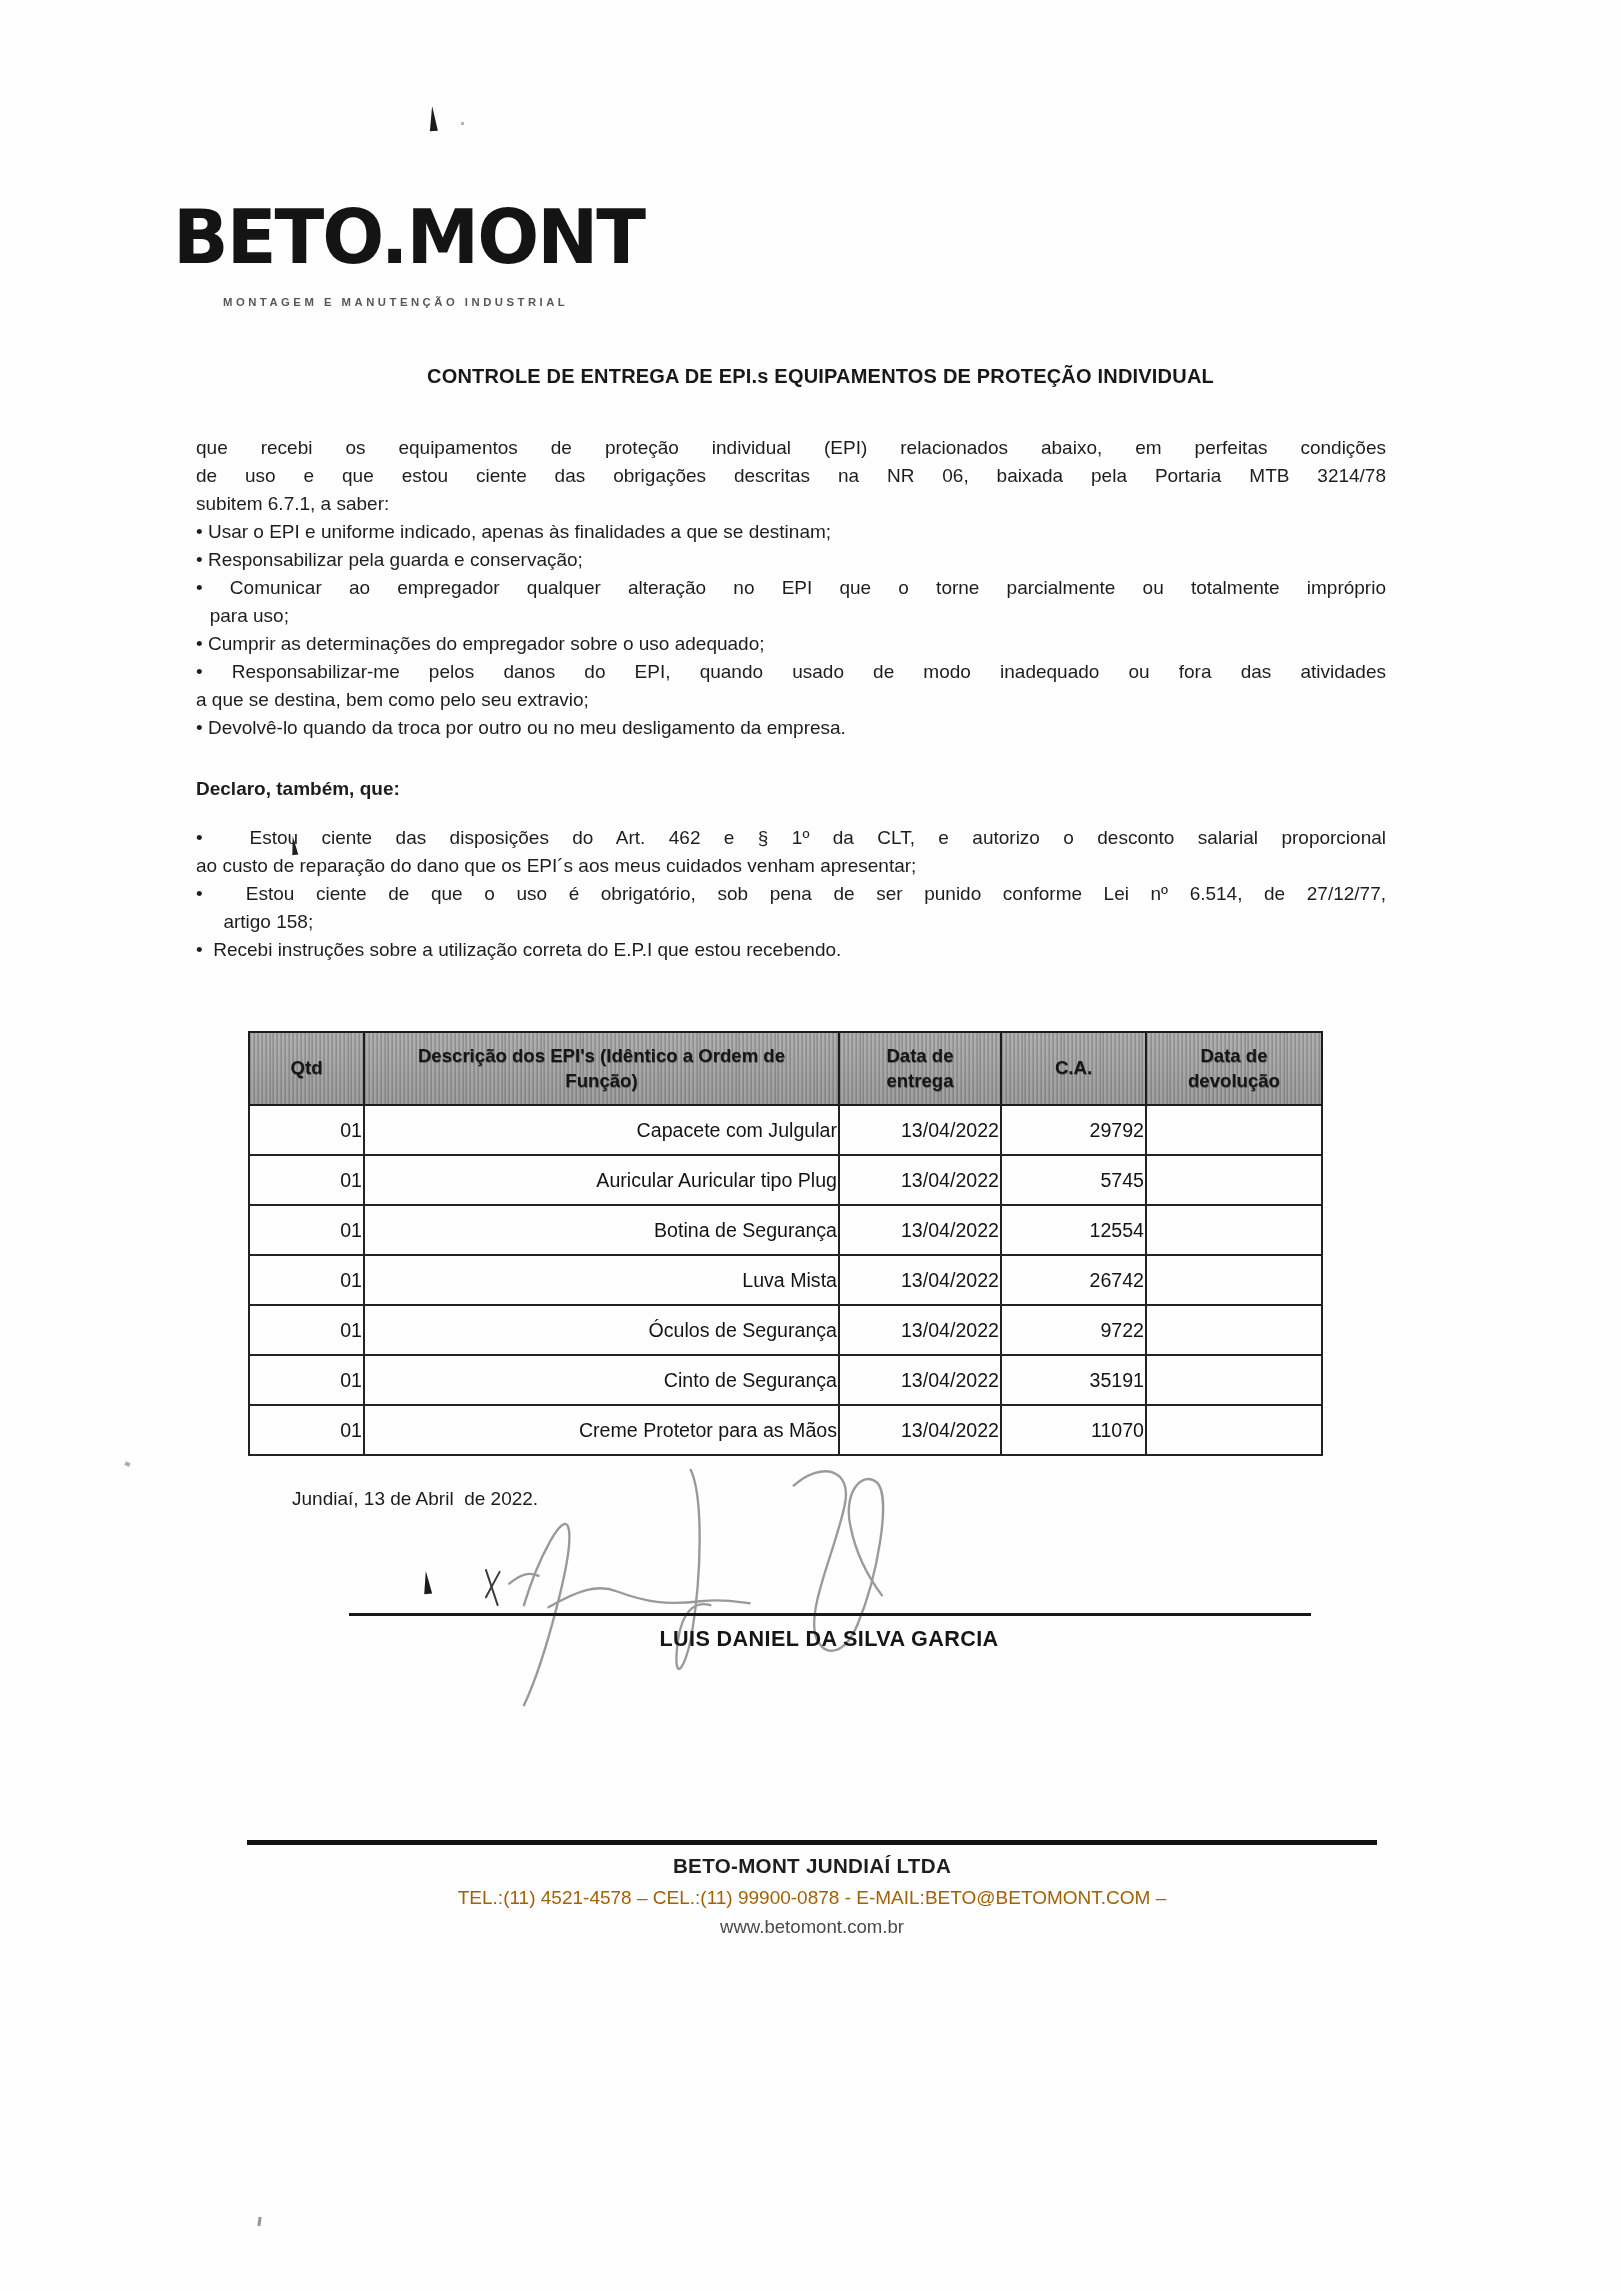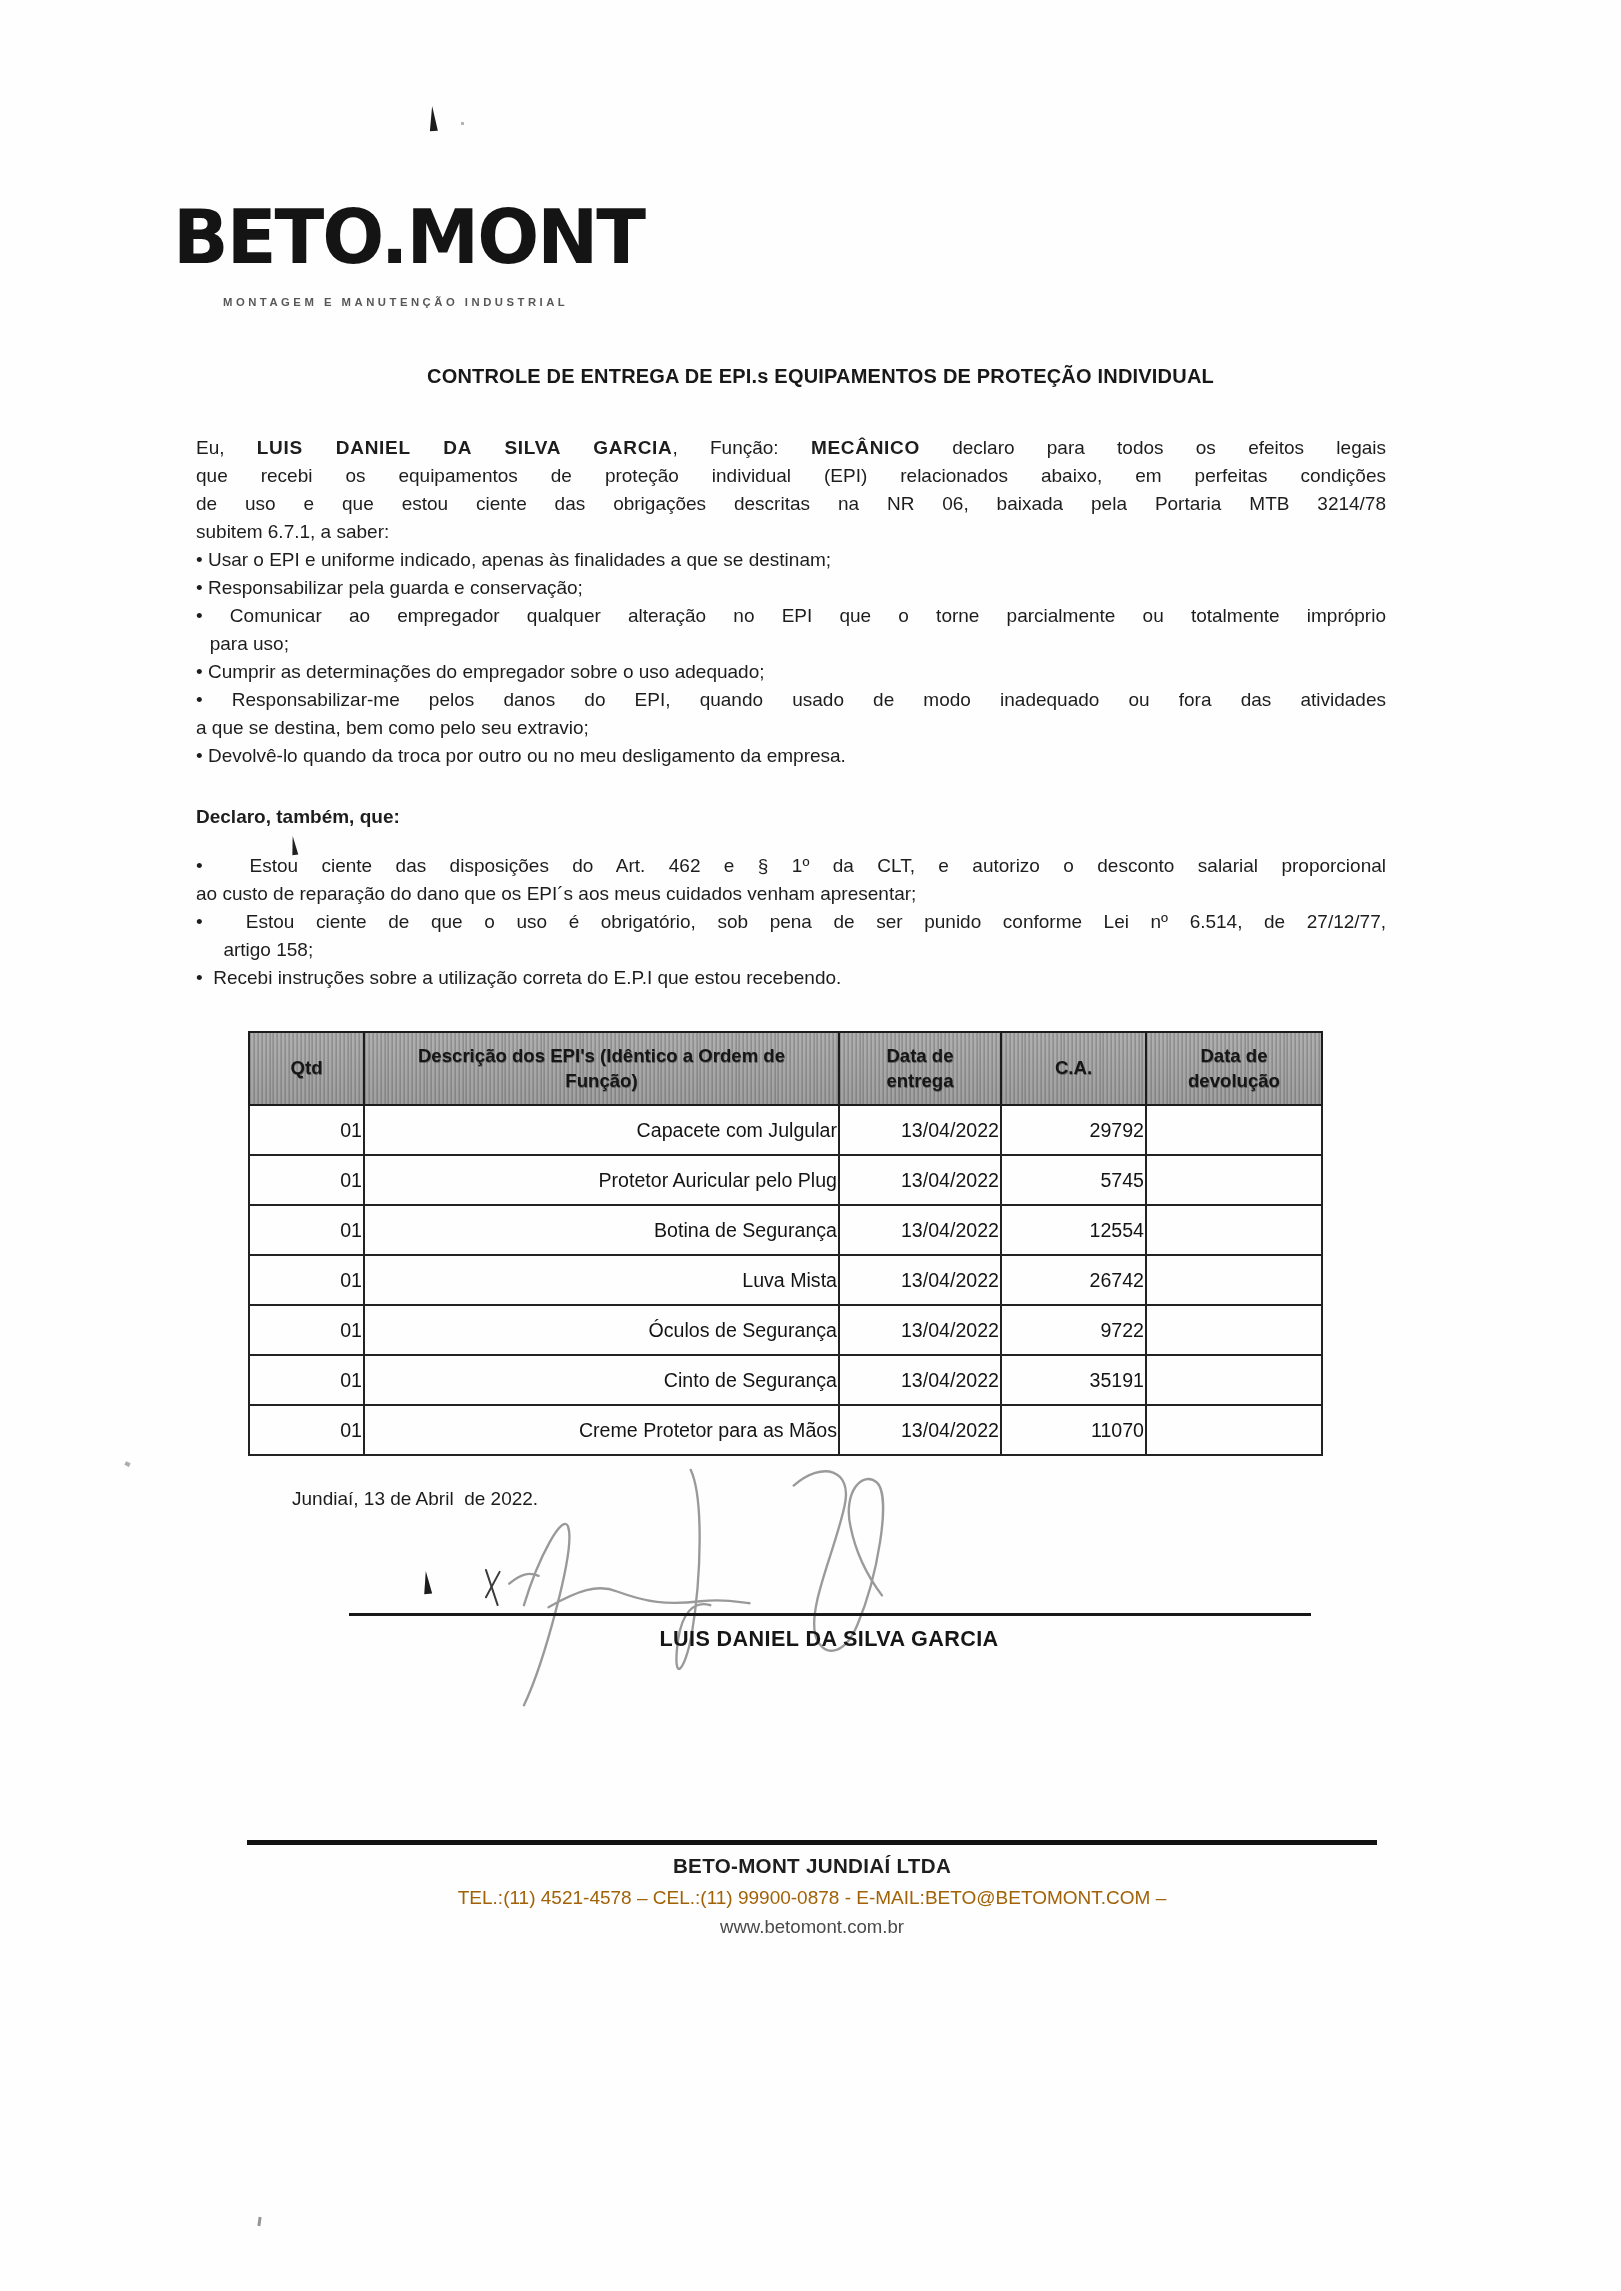--- a/index.html
+++ b/index.html
@@ -118,23 +118,20 @@
   <div class="ink-arrow"></div>
   <div class="speck speck-b"></div>
   <div class="speck speck-c"></div>
 
   <div class="logo-brand">BETO.MONT</div>
   <div class="logo-tagline">MONTAGEM E MANUTENÇÃO INDUSTRIAL</div>
 
   <div class="doc-title">CONTROLE DE ENTREGA DE EPI.s EQUIPAMENTOS DE PROTEÇÃO INDIVIDUAL</div>
 
   <div class="body-text">
-    <div class="line fill">
-      <span>Eu, </span><b>LUIS DANIEL DA SILVA GARCIA</b><span>, Função: </span><b>MECÂNICO</b><span> declaro para todos os efeitos legais</span>
-    </div>
     <div>
         <div class="line fill">que recebi os equipamentos de proteção individual (EPI) relacionados abaixo, em perfeitas condições</div>
         <div class="line fill">de uso e que estou ciente das obrigações descritas na NR 06, baixada pela Portaria MTB 3214/78</div>
         <div class="line">subitem 6.7.1, a saber:</div>
       </div>
     <div>
         <div class="line">• Usar o EPI e uniforme indicado, apenas às finalidades a que se destinam;</div>
         <div class="line">• Responsabilizar pela guarda e conservação;</div>
         <div class="line fill">• Comunicar ao empregador qualquer alteração no EPI que o torne parcialmente ou totalmente impróprio</div>
         <div class="line" style="padding-left: 13.7px;">para uso;</div>
@@ -173,21 +170,21 @@
     <tbody>
         <tr>
           <td>01</td>
           <td>Capacete com Julgular</td>
           <td>13/04/2022</td>
           <td>29792</td>
           <td></td>
         </tr>
         <tr>
           <td>01</td>
-          <td>Protetor Auricular pelo Plug</td>
+          <td>Auricular Auricular tipo Plug</td>
           <td>13/04/2022</td>
           <td>5745</td>
           <td></td>
         </tr>
         <tr>
           <td>01</td>
           <td>Botina de Segurança</td>
           <td>13/04/2022</td>
           <td>12554</td>
           <td></td>

